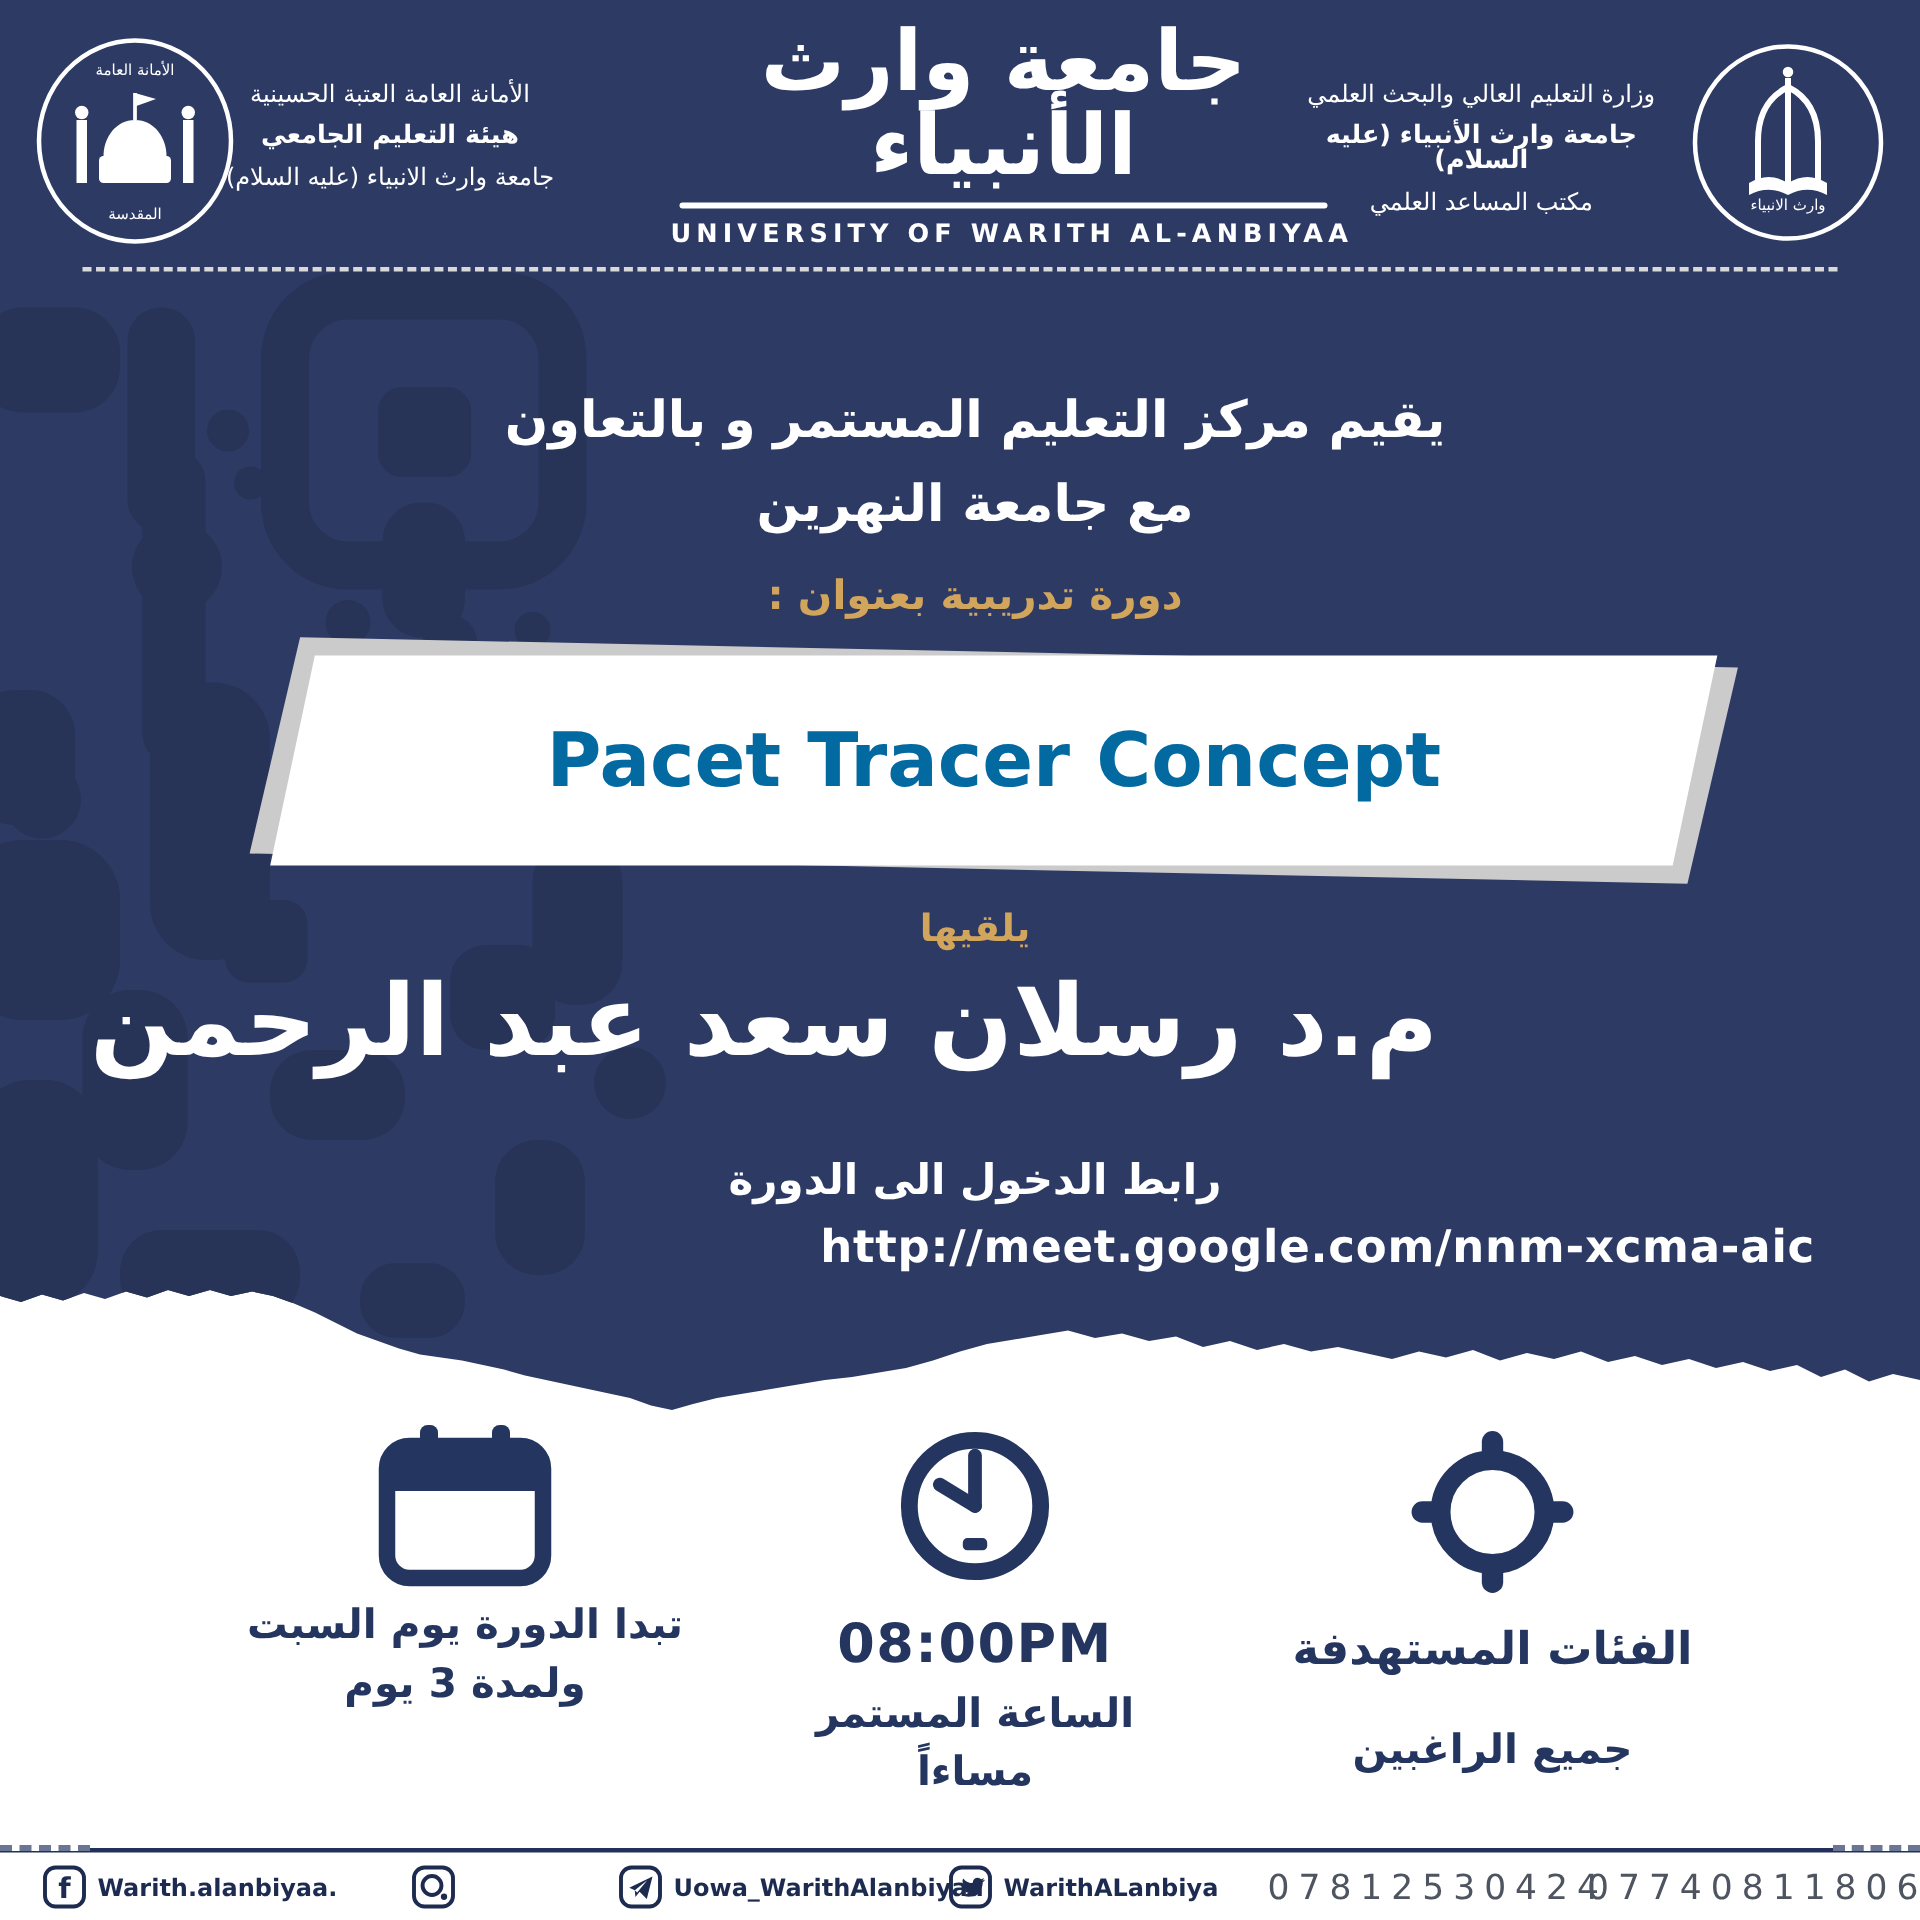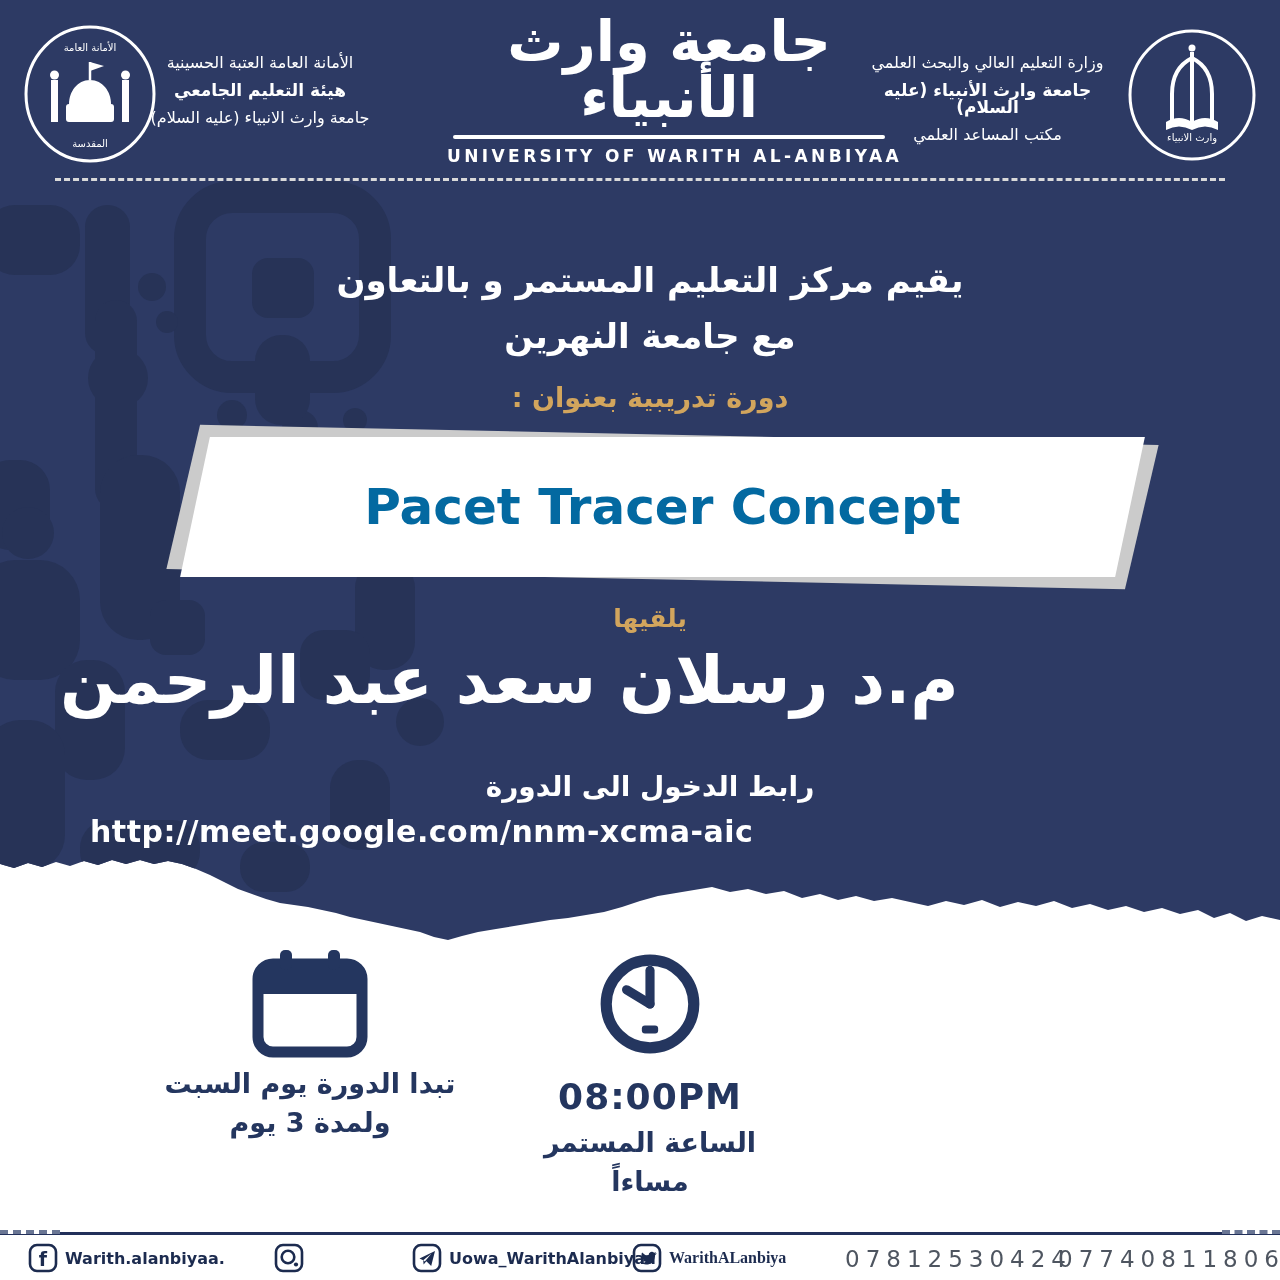--- a/index.html
+++ b/index.html
@@ -22,21 +22,21 @@
   .dashed-sep{position:absolute;top:178px;left:55px;width:1170px;border-top:3px dashed #d9d9d9;}
   
   .white-big{color:#ffffff;font-weight:bold;font-size:34px;text-align:center;width:100%;}
   .gold-txt{color:#d2a55d;font-weight:bold;text-align:center;width:100%;}
   .banner-wrap{position:absolute;top:437px;left:195px;width:935px;height:140px;}
   .banner-back{position:absolute;inset:0;background:#cbcbcb;transform:skewX(-12deg) rotate(1.2deg) scale(1.03);}
   .banner-front{position:absolute;inset:0;background:#ffffff;transform:skewX(-12deg);}
   .banner-text{position:absolute;inset:0;display:flex;align-items:center;justify-content:center;
     color:#0369a1;font-size:50px;font-weight:bold;}
   .name-big{color:#ffffff;font-weight:bold;font-size:66px;text-align:left;width:100%;}
-  .url-txt{color:#ffffff;font-weight:bold;font-size:30px;text-align:left;width:100%;letter-spacing:0.5px;}
+  .url-txt{color:#ffffff;font-weight:bold;font-size:30px;text-align:right;width:100%;letter-spacing:0.5px;}
   
   .col{position:absolute;text-align:center;color:#24365f;}
   .col .icon{display:flex;justify-content:center;}
   .col .big-val{font-size:34px;font-weight:bold;margin-top:16px;letter-spacing:1px;}
   .col .ar1{font-size:27px;font-weight:bold;margin-top:10px;}
   .col .ar2{font-size:27px;font-weight:bold;margin-top:8px;}
   
   .footer-line{position:absolute;top:1232px;left:0;width:1280px;border-top:3px solid #22305a;}
   .footer-dash-l{position:absolute;top:1230px;left:0;width:60px;border-top:4px dashed #6a7694;background:#fff;}
   .footer-dash-r{position:absolute;top:1230px;left:1222px;width:58px;border-top:4px dashed #6a7694;background:#fff;}
@@ -179,20 +179,33 @@
         <line x1="55" y1="55" x2="55" y2="22" stroke="#24365f" stroke-width="9" stroke-linecap="round"></line>
         <line x1="55" y1="55" x2="32" y2="41" stroke="#24365f" stroke-width="9" stroke-linecap="round"></line>
         <rect x="47" y="76" width="16" height="8" rx="3" fill="#24365f"></rect>
       </svg>
     </div>
     <div class="big-val" style="font-size:36px;">08:00PM</div>
     <div class="ar1" dir="rtl">الساعة المستمر</div>
     <div class="ar2" dir="rtl">مساءاً</div>
   </div>
 
+  <div class="col" style="left:830px;top:952px;width:330px;">
+    <div class="icon">
+      <svg width="112" height="112" viewBox="0 0 110 110">
+        <circle cx="55" cy="55" r="34" fill="none" stroke="#24365f" stroke-width="13"></circle>
+        <rect x="48" y="2" width="14" height="24" rx="7" fill="#24365f"></rect>
+        <rect x="48" y="84" width="14" height="24" rx="7" fill="#24365f"></rect>
+        <rect x="2" y="48" width="24" height="14" rx="7" fill="#24365f"></rect>
+        <rect x="84" y="48" width="24" height="14" rx="7" fill="#24365f"></rect>
+      </svg>
+    </div>
+    <div class="ar1" style="font-size:30px;margin-top:18px;" dir="rtl">الفئات المستهدفة</div>
+    <div class="ar2" style="margin-top:34px;" dir="rtl">جميع الراغبين</div>
+  </div>
 
   <div class="footer-line"></div>
   <div class="footer-dash-l"></div>
   <div class="footer-dash-r"></div>
 
   <div class="soc-item" style="left:28px;">
     <svg width="30" height="30" viewBox="0 0 30 30">
       <rect x="2" y="2" width="26" height="26" rx="7" fill="none" stroke="#1c2b4f" stroke-width="2.6"></rect>
       <text x="15" y="22.5" text-anchor="middle" font-size="19" font-weight="bold" fill="#1c2b4f" font-family="DejaVu Sans, sans-serif">f</text>
     </svg>
@@ -210,21 +223,21 @@
 
   <div class="soc-item" style="left:412px;">
     <svg width="30" height="30" viewBox="0 0 30 30">
       <rect x="2" y="2" width="26" height="26" rx="7" fill="none" stroke="#1c2b4f" stroke-width="2.6"></rect>
       <path d="M7.5,15.5 L23,8 L19.2,23 L14.4,18.2 L11.6,21.6 L11.2,17.2 Z" fill="#1c2b4f"></path>
       <path d="M11.2,17.2 L19.5,10.5 L12.8,18.6 Z" fill="#ffffff"></path>
     </svg>
     <span class="soc-label">Uowa_WarithAlanbiyaa</span>
   </div>
 
-  <div class="soc-item" style="left:632px;font-family:Liberation Serif, serif;">
+  <div class="soc-item" style="left:632px;">
     <svg width="30" height="30" viewBox="0 0 30 30">
       <rect x="2" y="2" width="26" height="26" rx="7" fill="none" stroke="#1c2b4f" stroke-width="2.6"></rect>
       <path d="M24.5,10.2c-.6.3-1.2.4-1.8.5.7-.4 1.1-1 1.4-1.7-.6.4-1.3.6-2,.8a3.2,3.2 0 0 0-5.5,2.2c0,.2 0 .5.1.7a9,9 0 0 1-6.6-3.3 3.2,3.2 0 0 0 1,4.3c-.5 0-1-.1-1.4-.4v.1c0,1.5 1.1,2.8 2.5,3.1a3,3 0 0 1-1.4.1 3.2,3.2 0 0 0 3,2.2 6.4,6.4 0 0 1-4.7,1.3 9,9 0 0 0 4.9,1.4c5.9,0 9.1-4.9 9.1-9.1v-.4c.6-.4 1.1-1 1.5-1.6Z" fill="#1c2b4f"></path>
     </svg>
     <span class="soc-label">WarithALanbiya</span>
   </div>
 
   <div class="phone" style="left:845px;width:185px;text-align:center;">07812530424</div>
   <div class="phone" style="left:1058px;width:185px;text-align:center;">07740811806</div>
 

